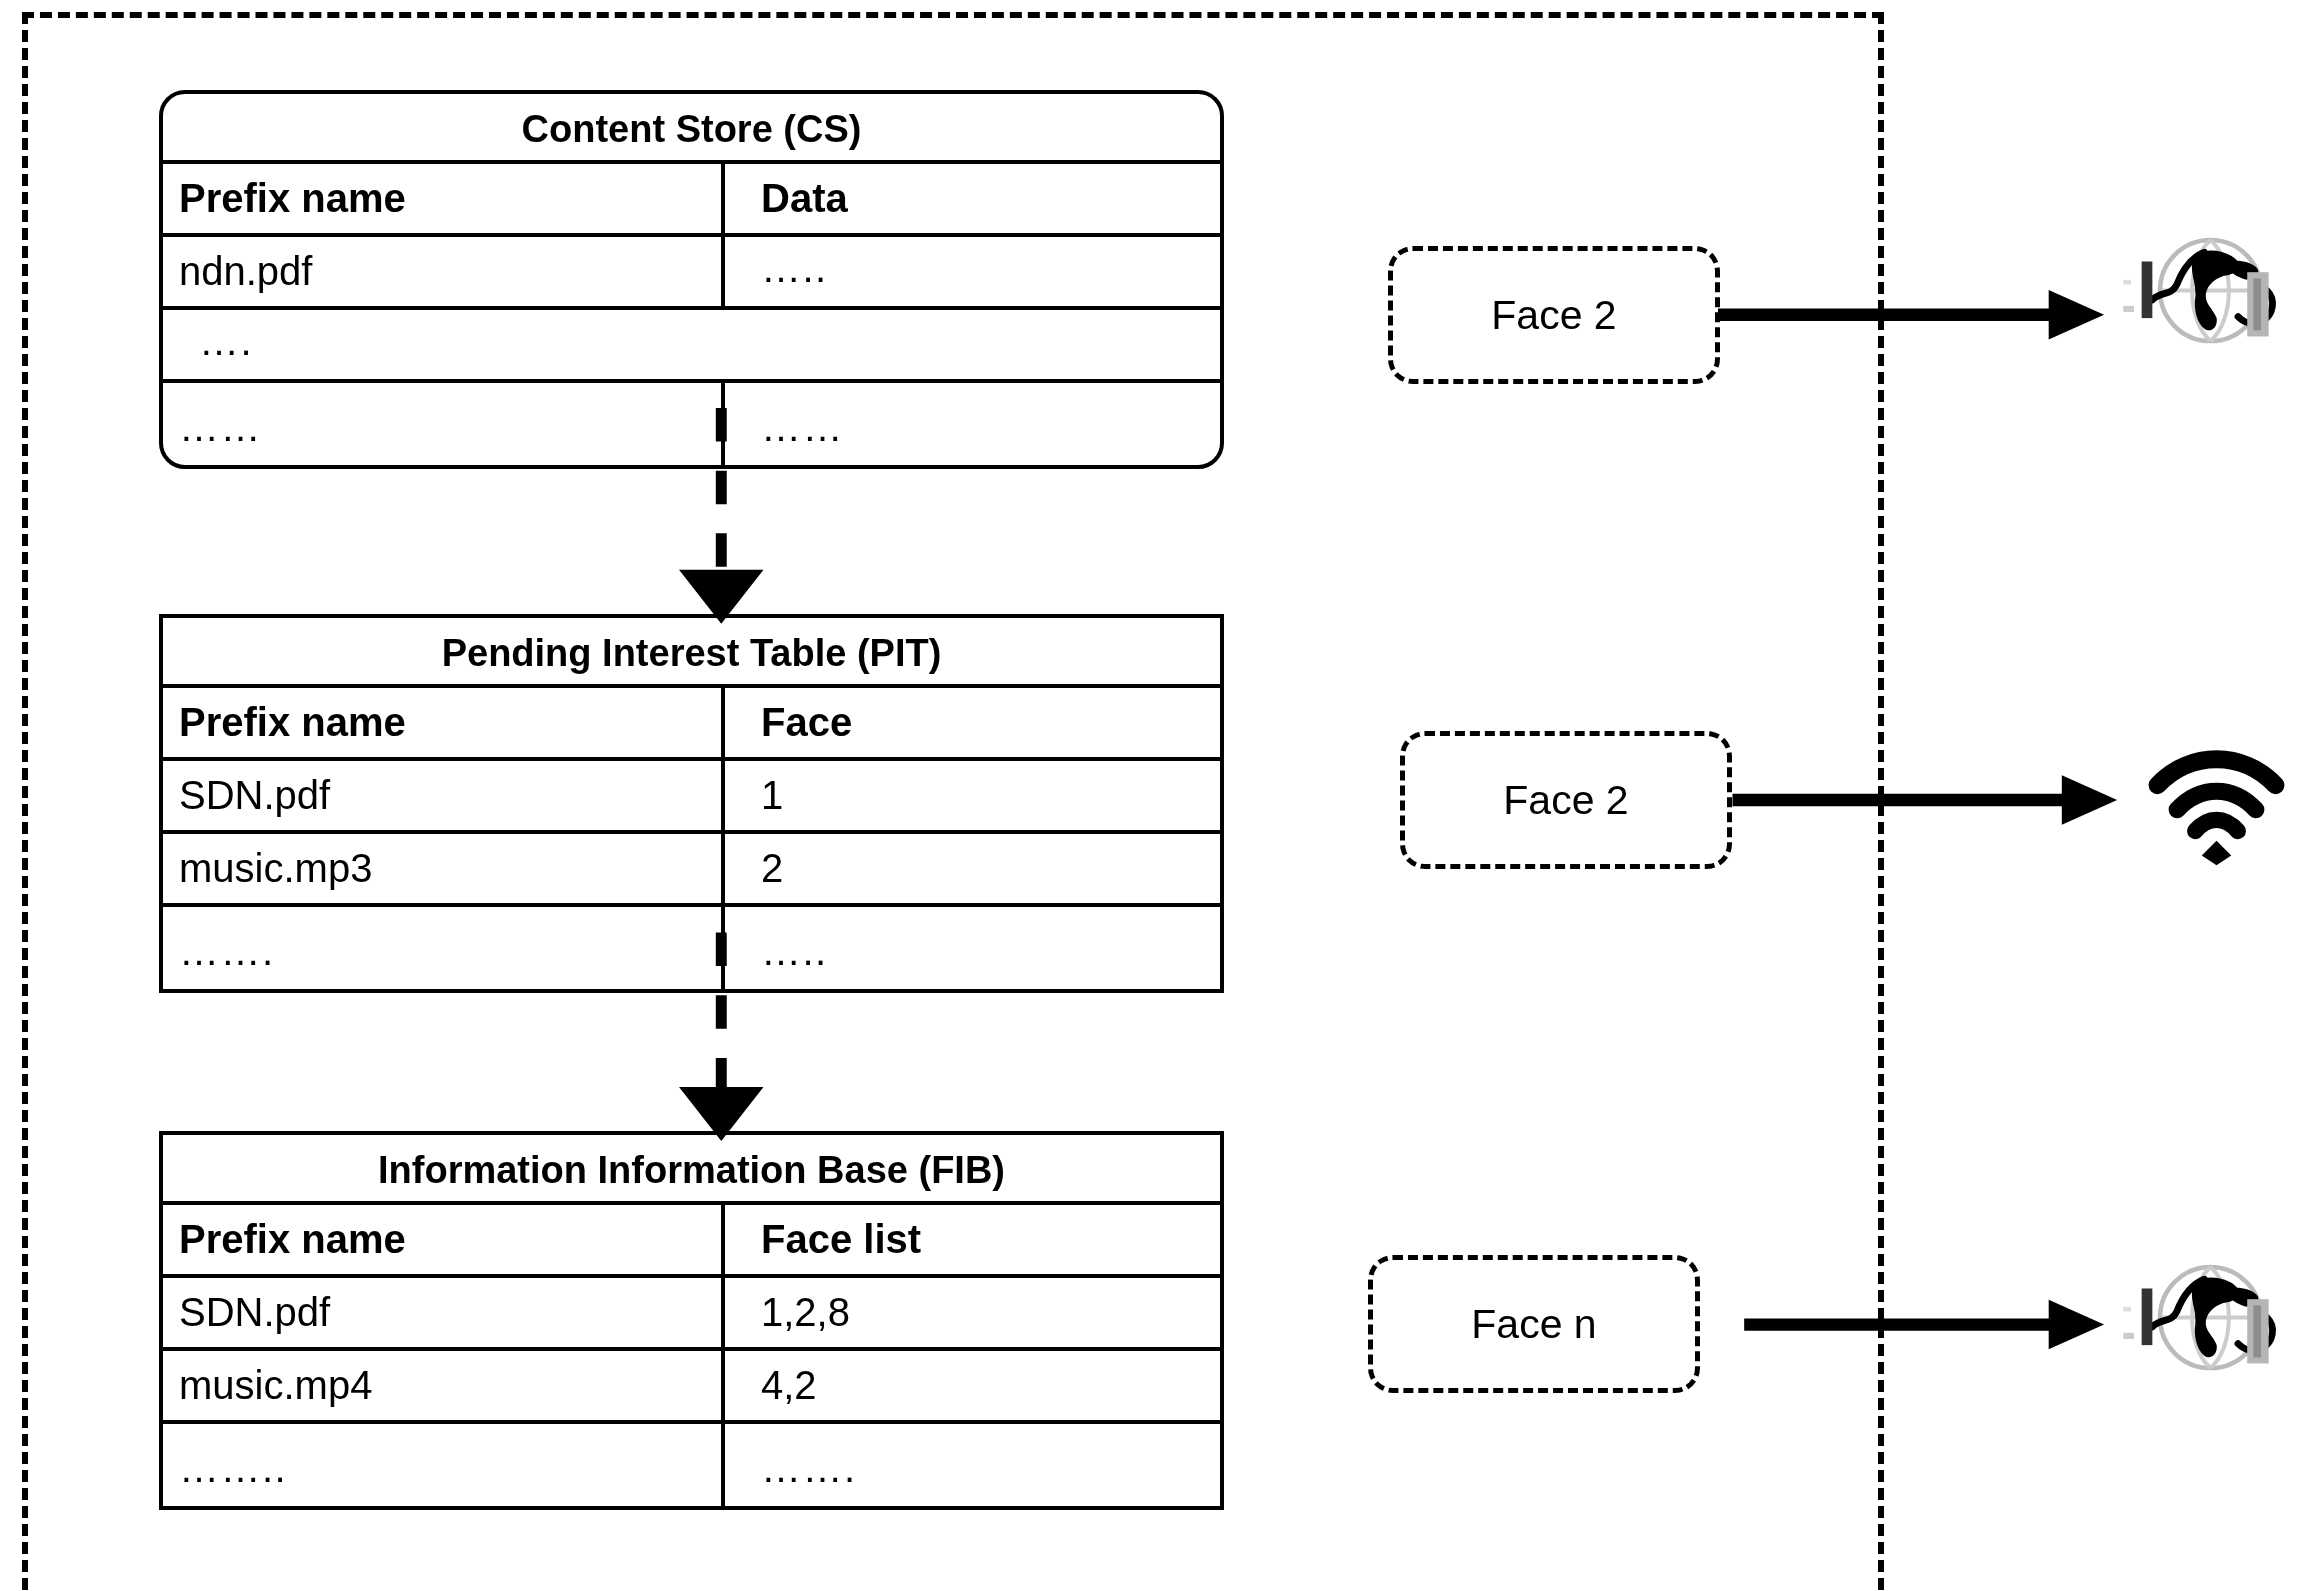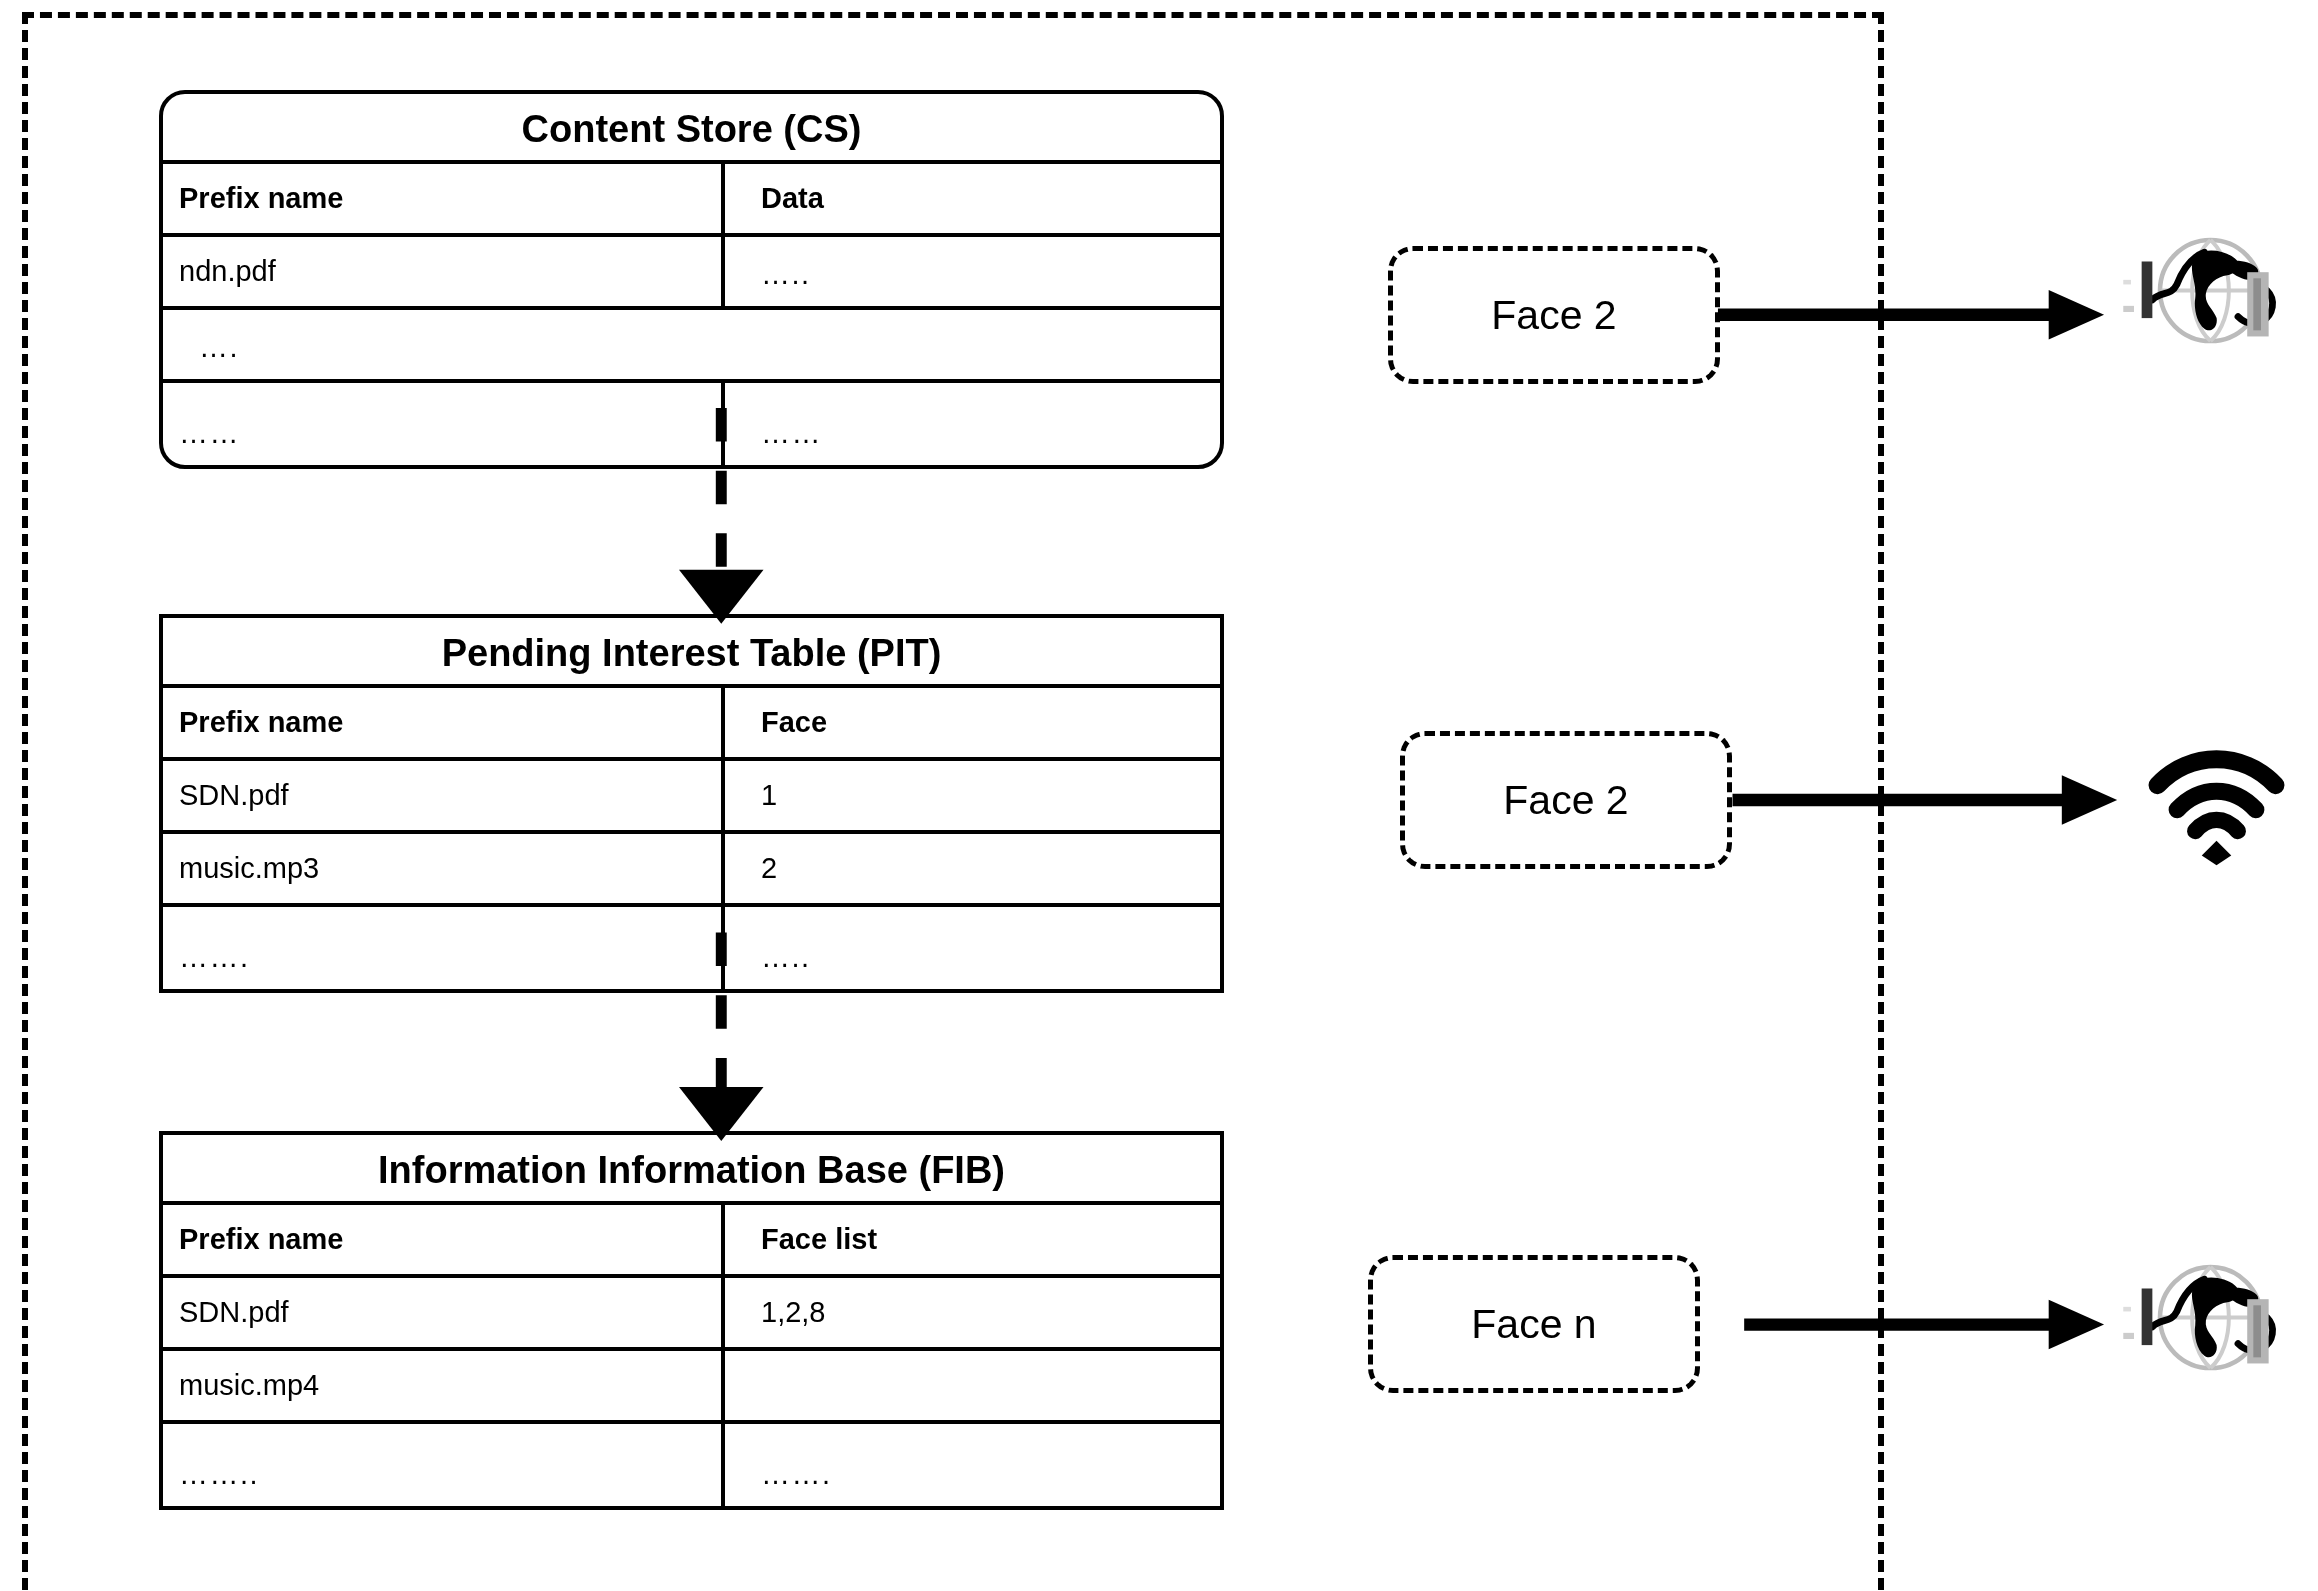--- a/index.html
+++ b/index.html
@@ -52,21 +52,21 @@
   }
   .tbl-row {
     display: flex;
     height: 73px;
     border-bottom: 4.4px solid #000000;
     box-sizing: border-box;
   }
   .tbl-row.last { border-bottom: none; height: 82px; }
   .tbl-row.header-row .cell { font-weight: bold; }
   .cell {
-    font-size: 29px;
+    font-size: 40px;
     display: flex;
     align-items: center;
     padding-left: 16px;
     box-sizing: border-box;
     overflow: hidden;
     white-space: nowrap;
   }
   .cell.c1 {
     width: 562px;
     border-right: 4.4px solid #000000;
@@ -173,20 +173,21 @@
     <div class="tbl-row header-row">
       <div class="cell c1">Prefix name</div>
       <div class="cell c2">Face list</div>
     </div>
     <div class="tbl-row">
       <div class="cell c1">SDN.pdf</div>
       <div class="cell c2">1,2,8</div>
     </div>
     <div class="tbl-row">
       <div class="cell c1">music.mp4</div>
+      <div class="cell c2">4,2</div>
     </div>
     <div class="tbl-row last">
       <div class="cell c1 dots">……..</div>
       <div class="cell c2 dots">…….</div>
     </div>
   </div>
 
   <svg class="flow-arrow" width="2319" height="1592" viewBox="0 0 3183 2185">
     <defs>
       <marker id="solidArrow" markerWidth="7" markerHeight="7" refX="2.2" refY="3.5" orient="auto">

